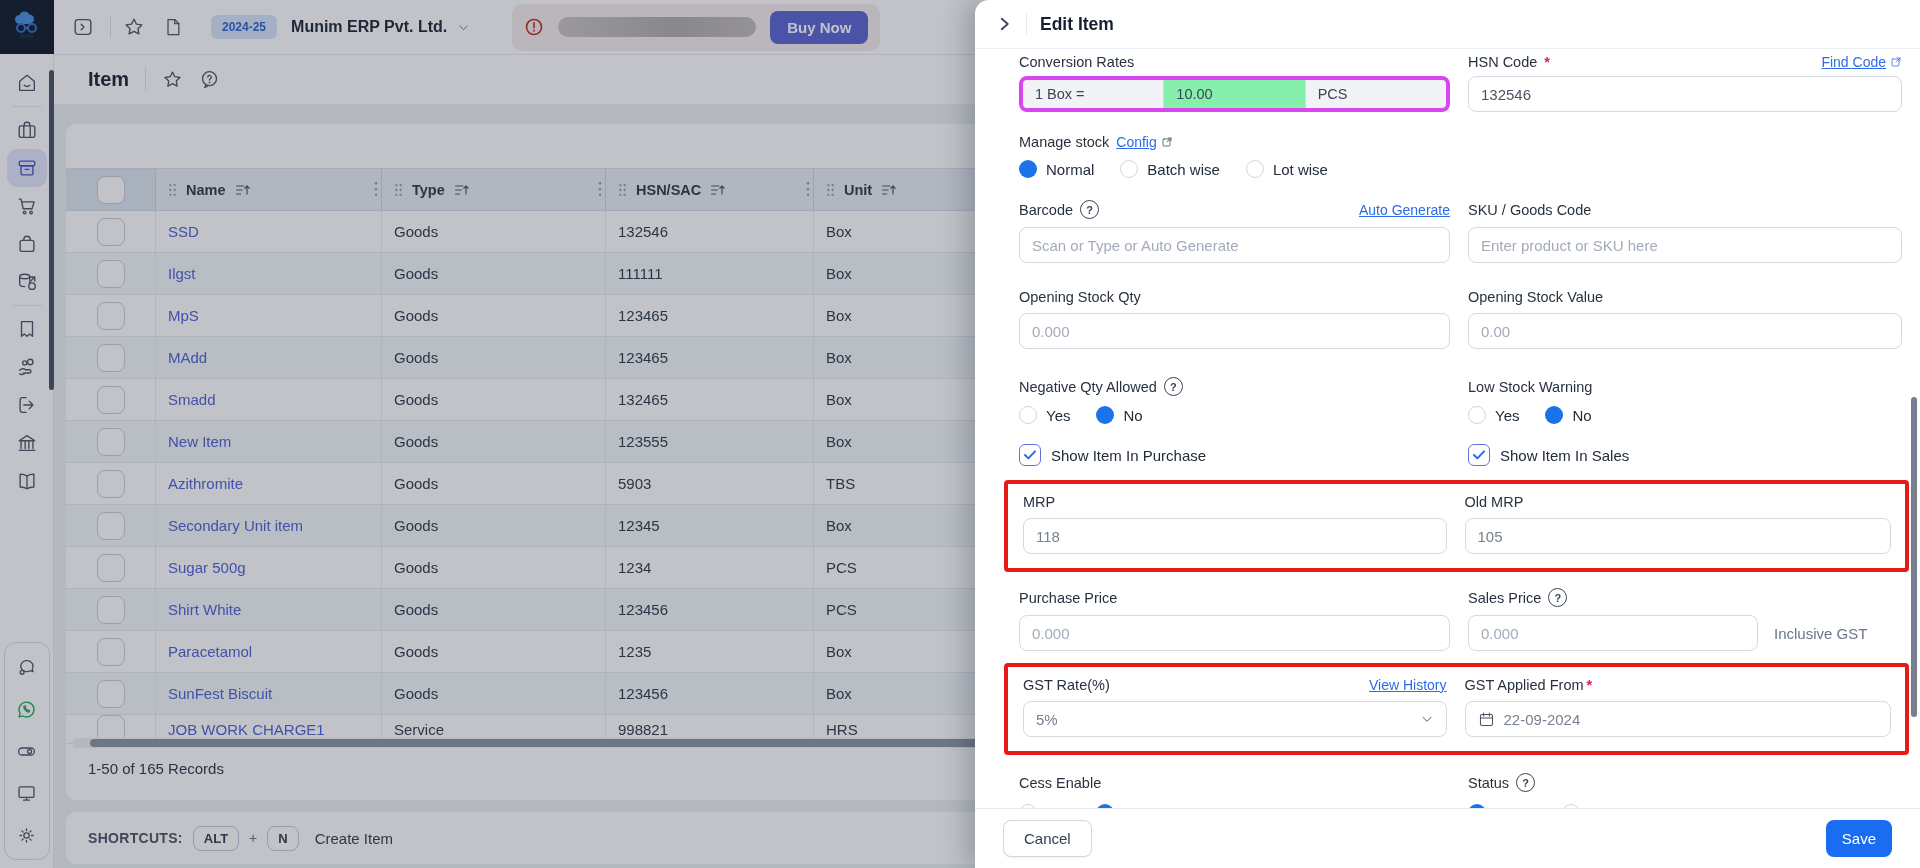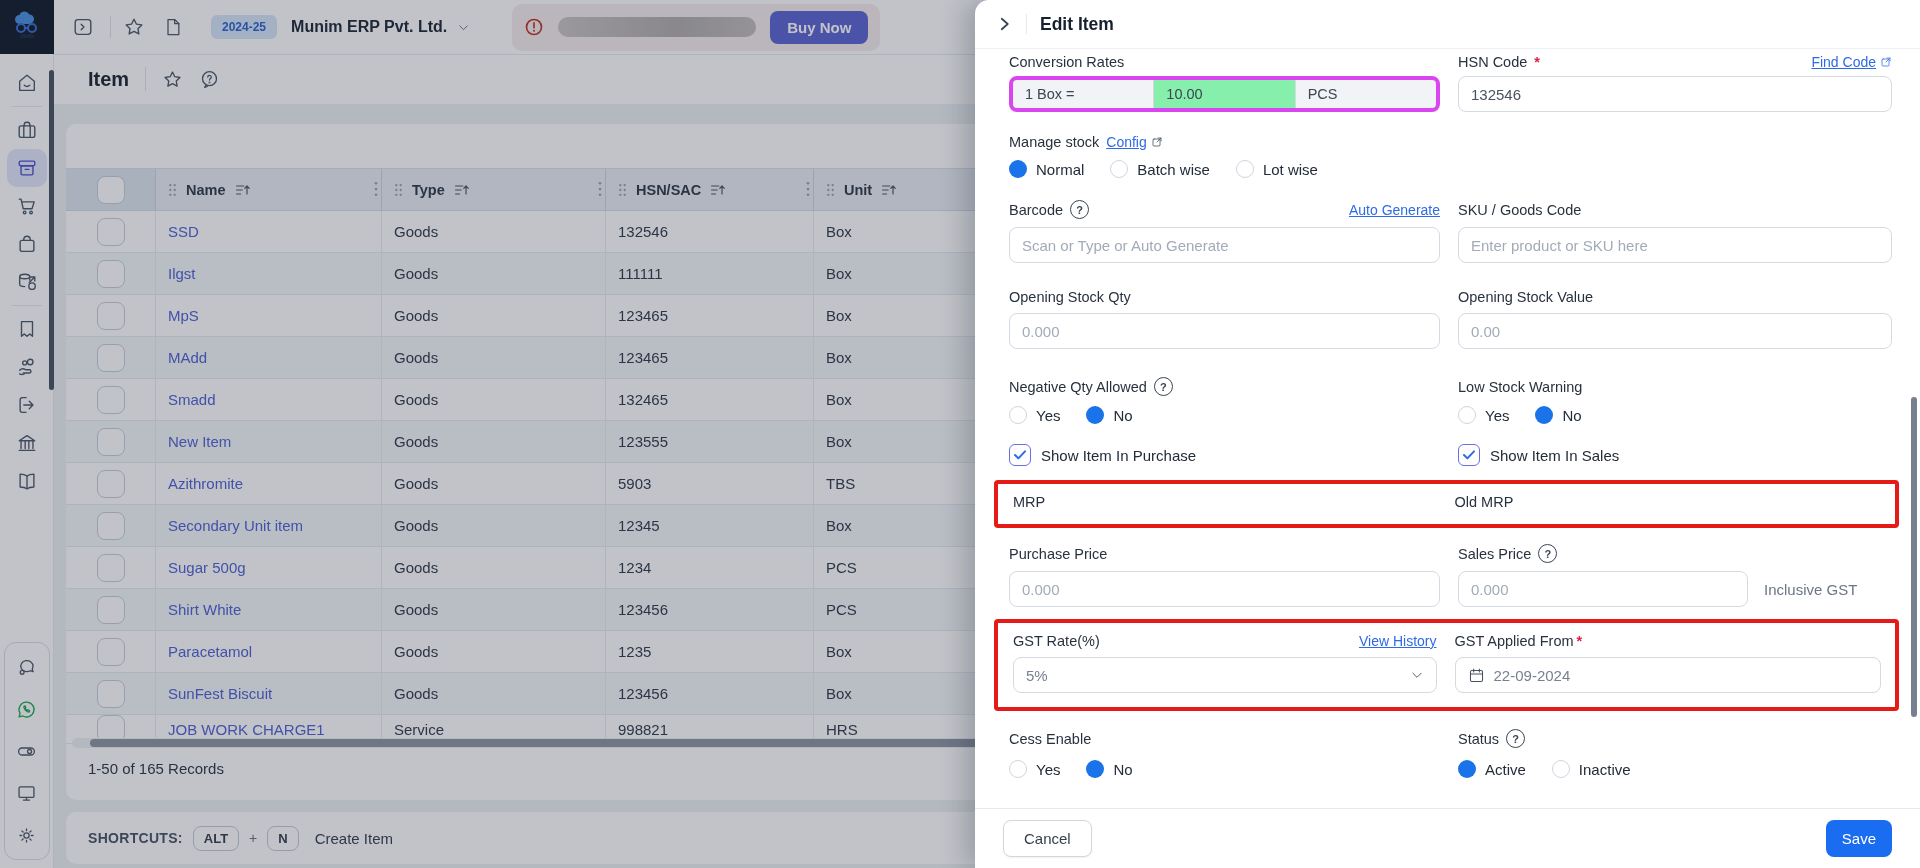--- a/index.html
+++ b/index.html
@@ -71,21 +71,21 @@
 
   
   .overlay{position:absolute;inset:0;background:rgba(26,34,50,0.27);z-index:50;}
 
   
   .panel{position:absolute;top:0;right:0;width:945px;height:868px;background:#fff;z-index:100;
          border-top-left-radius:14px;box-shadow:-10px 0 26px rgba(15,23,42,.22);}
   .panel-header{height:48px;display:flex;align-items:center;gap:13px;padding-left:20px;border-bottom:1px solid #eceff3;}
   .panel-title{font-size:17.5px;font-weight:bold;color:#16202e;}
   .ph-sep{width:1px;height:20px;background:#e5e8ee;}
-  .panel-body{position:absolute;top:48px;left:0;right:0;bottom:60px;overflow:hidden;padding-left:34px;box-sizing:border-box;}
+  .panel-body{position:absolute;top:48px;left:0;right:0;bottom:60px;overflow:hidden;padding-left:44px;box-sizing:border-box;}
   .frow{display:flex;gap:18px;}
   .col-l{width:431px;box-sizing:border-box;}
   .col-r{width:434px;box-sizing:border-box;}
   .flabel{font-size:14.5px;color:#28323f;display:flex;align-items:center;gap:7px;}
   .lab-row{justify-content:space-between;display:flex;align-items:center;}
   .blue-link{color:#2e6be6;font-size:14px;text-decoration:underline;cursor:pointer;display:inline-flex;align-items:center;gap:4px;}
   .inp{height:36px;border:1px solid #d5dae2;border-radius:8px;padding:0 12px;font-size:15px;width:100%;
        box-sizing:border-box;color:#78818f;font-family:"Liberation Sans",sans-serif;outline:none;background:#fff;}
   .inp::placeholder{color:#a2abb8;}
   .conv-group{display:flex;height:36px;border:4px solid #d946ef;border-radius:8px;overflow:hidden;background:#f1f3f6;}
@@ -698,20 +698,24 @@
           </span>
         <span>Show Item In Sales</span>
       </div>
     </div>
 
     <div class="redbox mt14">
       <div class="frow">
         <div class="col-l flabel">MRP</div>
         <div class="col-r flabel">Old MRP</div>
       </div>
+      <div class="frow mt8">
+        <div class="col-l"><input class="inp" value="118" style=""></div>
+        <div class="col-r"><input class="inp" value="105" style=""></div>
+      </div>
     </div>
 
     <div class="frow mt16">
       <div class="col-l flabel">Purchase Price</div>
       <div class="col-r flabel">
           <span>Sales Price</span>
           <span class="qmark">?</span>
         </div>
     </div>
     <div class="frow mt8">

